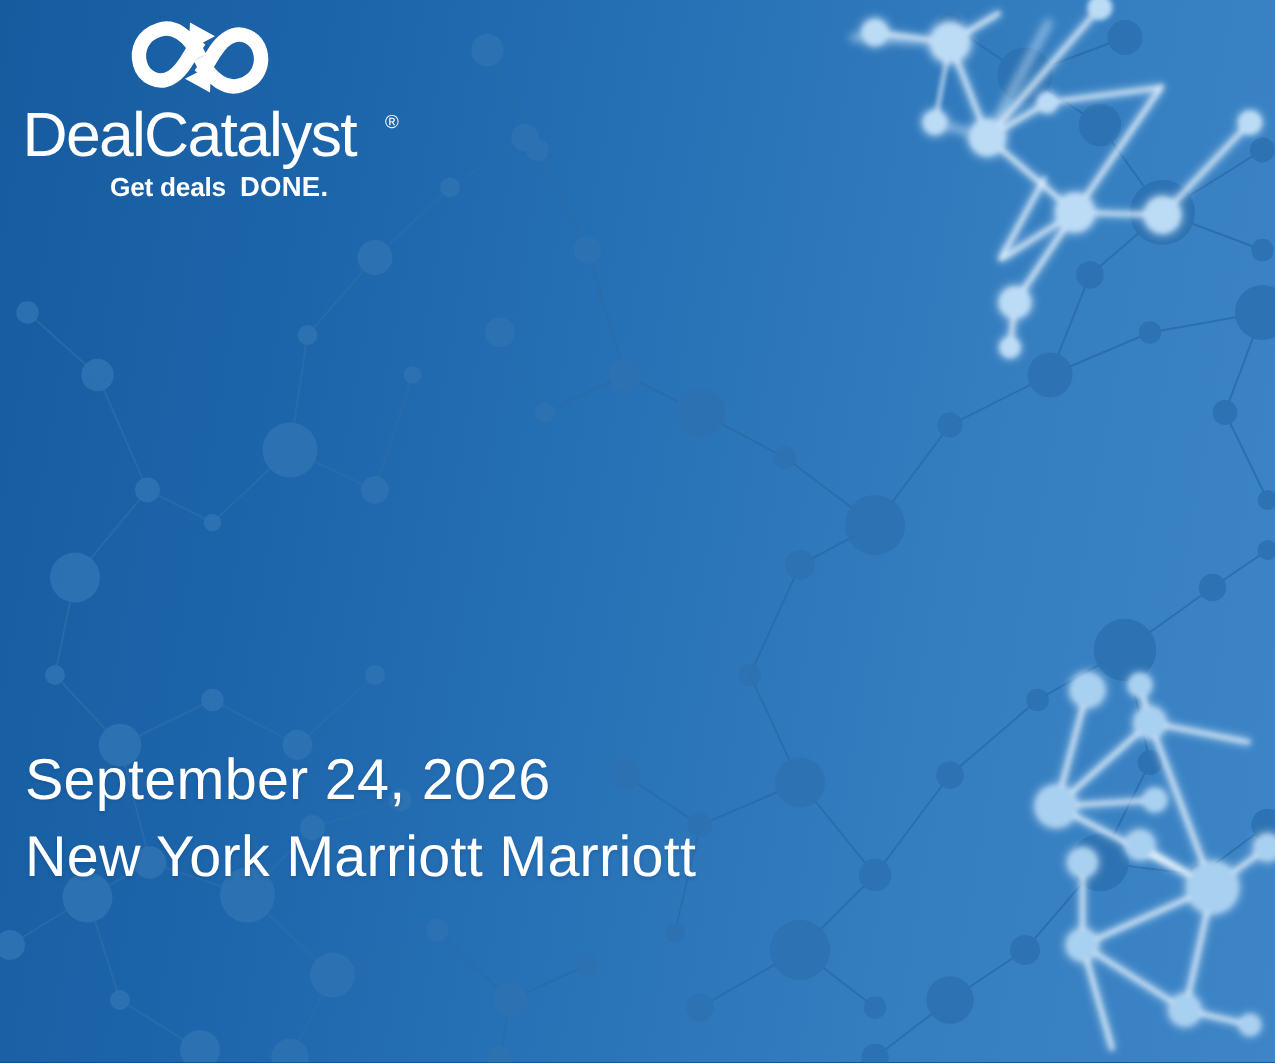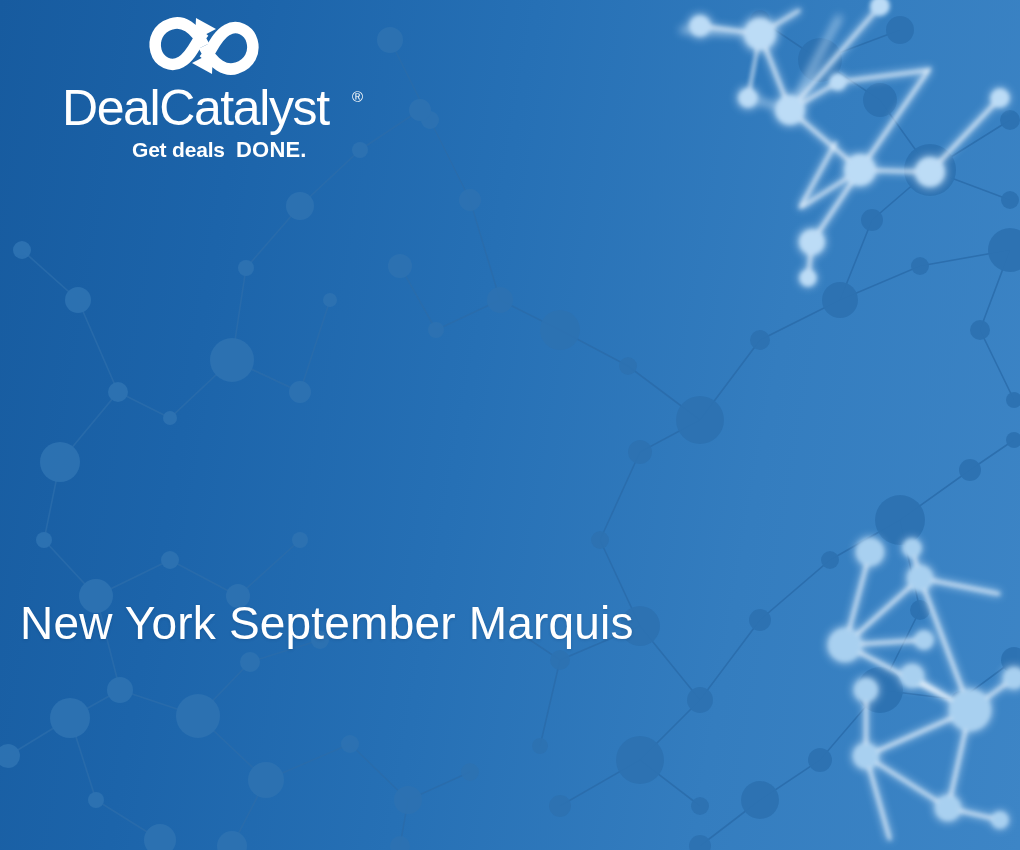--- a/index.html
+++ b/index.html
@@ -32,21 +32,20 @@
   }
   .net-dark { opacity: 1; }
   .net-glow { opacity: 1; }
 
   
   .logo {
     position: absolute;
     left: 18px;
     top: 10px;
     width: 330px;
-    margin-left: 44px;
   }
   .logo-mark {
     display: block;
     margin: 0 0 2px 78px;
     width: 128px;
     height: 72px;
   }
   .wordmark {
     display: block;
     width: 320px;
@@ -398,16 +397,17 @@
     </svg>
 
     <svg class="tagline" viewBox="0 0 320 26">
       <text x="70" y="20" fill="#ffffff" font-family="'Liberation Sans', sans-serif" font-size="21" font-weight="700" letter-spacing="-0.2">Get deals</text>
       <text x="174" y="20" fill="#ffffff" font-family="'Liberation Sans', sans-serif" font-size="22" font-weight="700" letter-spacing="0.2">DONE.</text>
     </svg>
   </div>
 
 
   <div class="details">
-    <span class="details-line">New York September Marquis</span>
+    <span class="details-line">September 24, 2026</span>
+    <span class="details-line">New York Marriott Marriott</span>
   </div>
 
 </div>
 
 </body></html>

